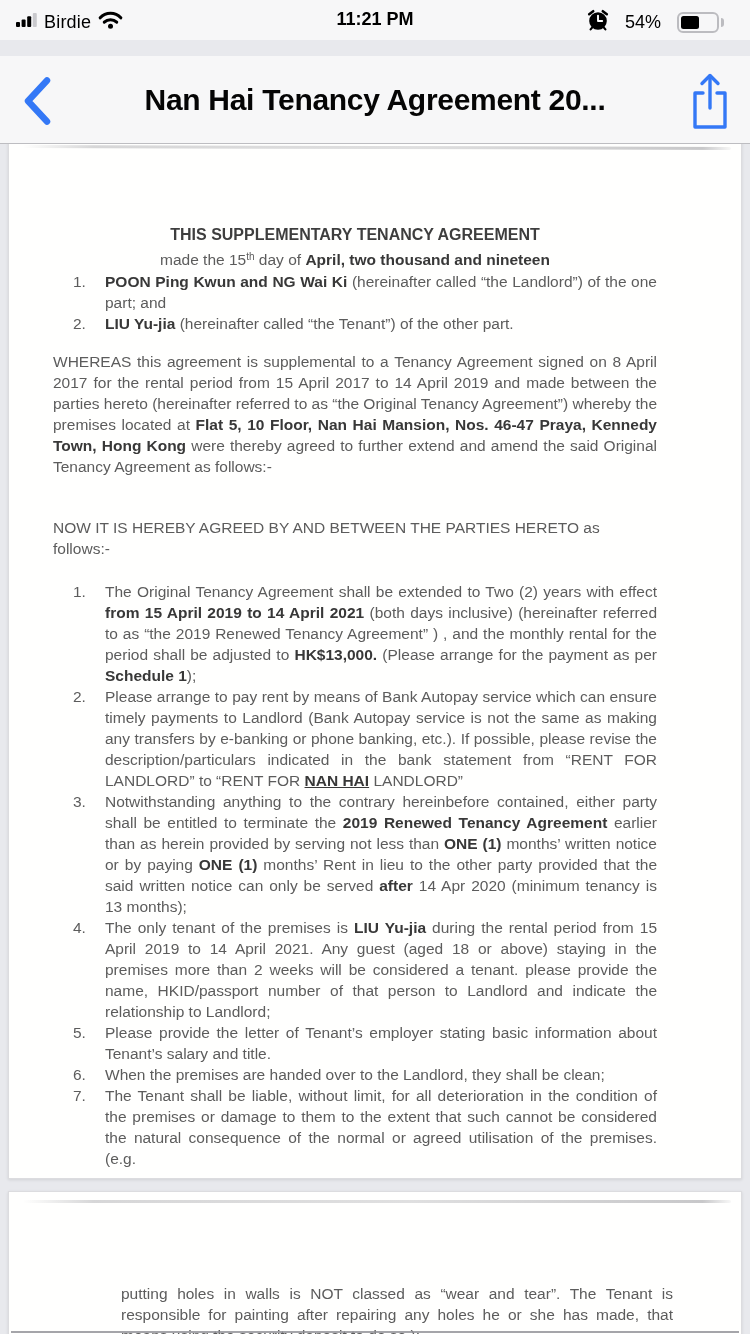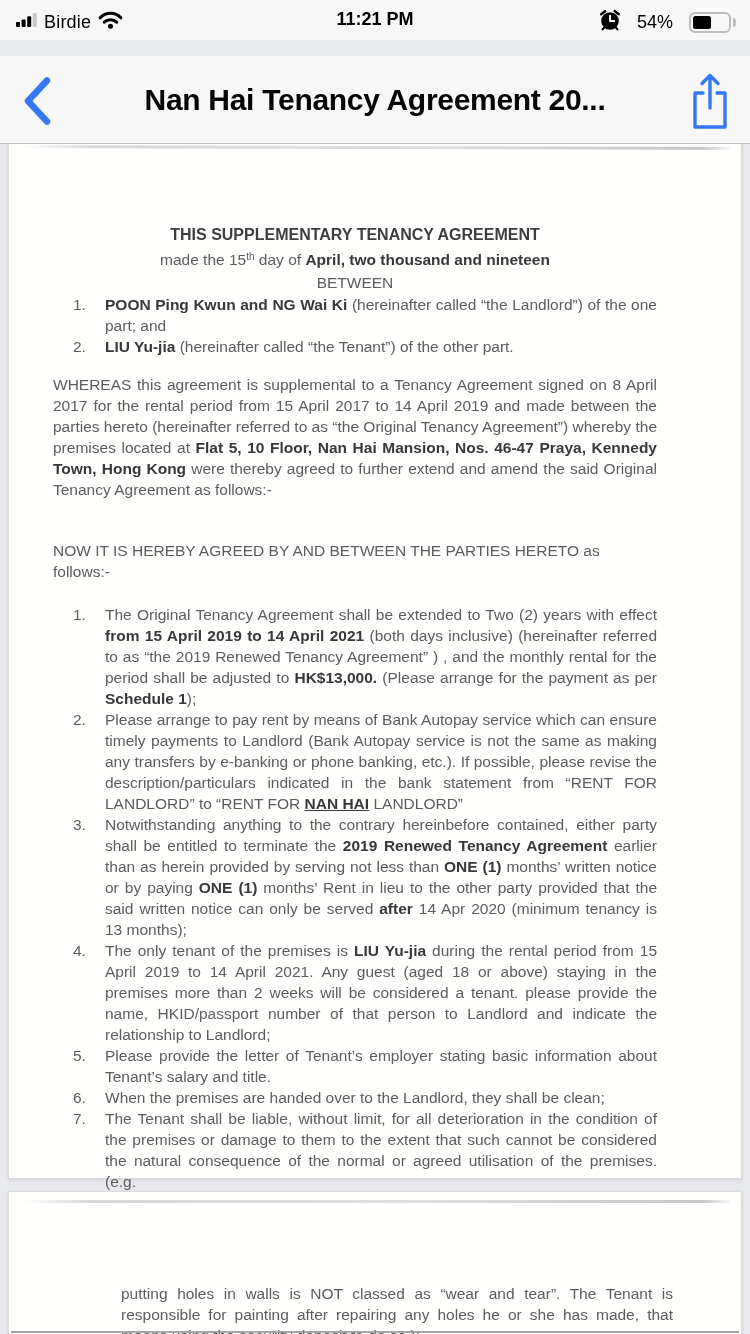--- a/index.html
+++ b/index.html
@@ -10,21 +10,21 @@
     position:relative;
     overflow:hidden;
     -webkit-font-smoothing:antialiased;
   }
 
   
   .status-bar{
     position:absolute; top:0; left:0; right:0; height:40px;
     background:#f7f7f8;
     display:flex; align-items:center;
-    padding:4px 14px 0 16px;
+    padding:4px 26px 0 16px;
     z-index:5;
   }
   .sb-left{ display:flex; align-items:center; gap:7px; }
   .sb-carrier{ font-size:18px; color:#000; letter-spacing:.2px; }
   .sb-time{
     position:absolute; left:50%; top:9px; transform:translateX(-50%);
     font-size:18px; font-weight:600; color:#000;
   }
   .sb-right{ margin-left:auto; display:flex; align-items:center; gap:16px; }
   .sb-percent{ font-size:18px; color:#000; }
@@ -162,21 +162,20 @@
   </button>
 </div>
 
 <div class="doc-area">
 
   <div class="page page-1">
     <div class="scan-line"></div>
     <div class="doc-body">
       <div class="doc-title">THIS SUPPLEMENTARY TENANCY AGREEMENT</div>
       <div class="hdr-line"><span>made the 15</span><sup>th</sup><span> day of </span><span class="b">April, two thousand and nineteen</span></div>
-      <div class="hdr-line">BETWEEN</div>
 
       <div class="party-list">
         <div class="li-row">
           <span class="li-num">1.</span>
           <span class="li-txt"><span class="b">POON Ping Kwun and NG Wai Ki</span><span> (hereinafter called “the Landlord”) of the one part; and</span></span>
         </div>
         <div class="li-row">
           <span class="li-num">2.</span>
           <span class="li-txt"><span class="b">LIU Yu-jia</span><span> (hereinafter called “the Tenant”) of the other part.</span></span>
         </div>

